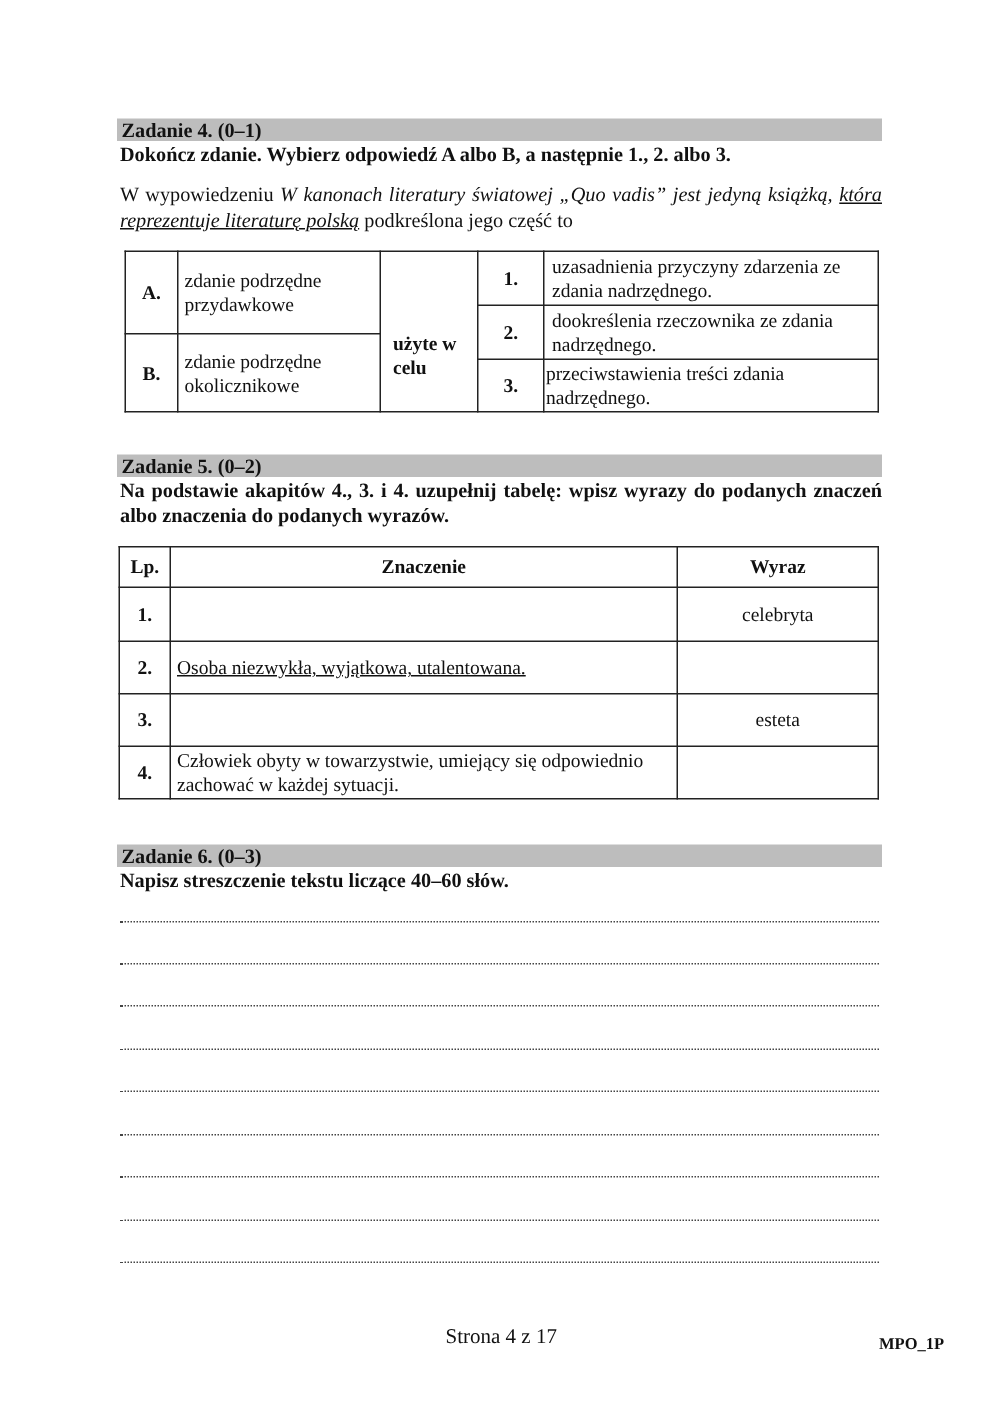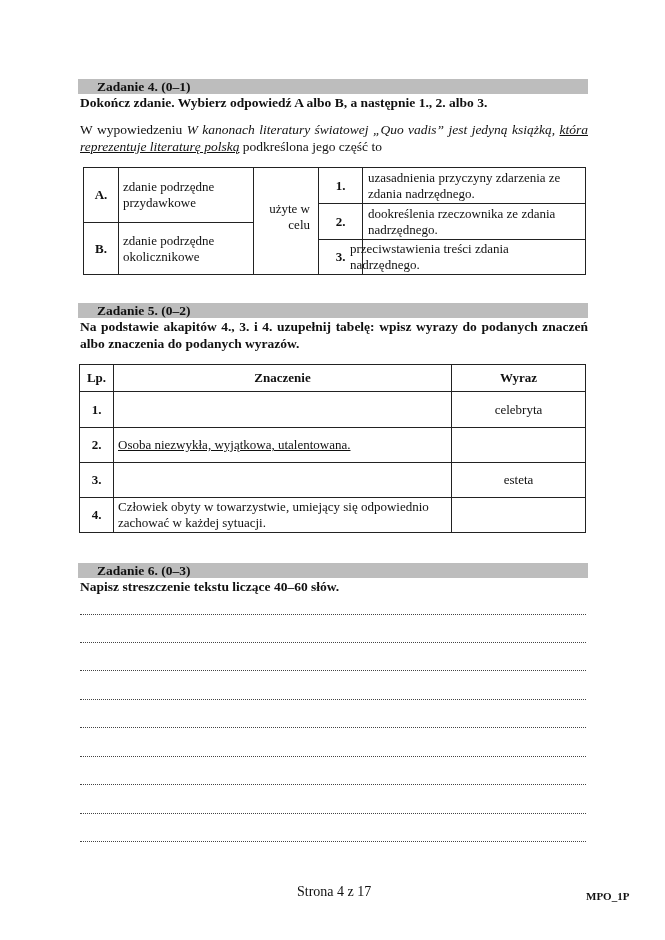--- a/index.html
+++ b/index.html
@@ -1,20 +1,20 @@
 <!DOCTYPE html>
 <html><head>
 <meta charset="utf-8">
 <style>
   html, body { margin: 0; padding: 0; background: #ffffff; }
   body { width: 665px; height: 940px; position: relative; overflow: hidden;
          font-family: "Liberation Serif", "DejaVu Serif", serif; color: #111; }
   .abs { position: absolute; }
   .task-bar { position: absolute; left: 78px; width: 510px; height: 15px; background: #bdbdbd; }
-  .task-bar span { position: absolute; left: 19px; top: -1px; font-weight: bold; font-size: 13.5px; line-height: 17px; }
+  .task-bar span { position: absolute; left: 3px; top: -1px; font-weight: bold; font-size: 13.5px; line-height: 17px; }
   .instr { position: absolute; left: 80px; font-weight: bold; font-size: 13.5px; line-height: 17px; }
   .para { position: absolute; left: 80px; width: 508px; font-size: 13.5px; line-height: 17px; text-align: justify; }
   .para i { font-style: italic; }
   .para u { text-decoration: underline; }
   .cell { position: absolute; box-sizing: border-box; font-size: 13px; line-height: 16px; display: flex; align-items: center; }
   .hline, .vline { position: absolute; background: #222; }
   .num { justify-content: center; font-weight: bold; }
   .dotline { position: absolute; left: 80px; width: 506px; height: 0; border-bottom: 1.3px dotted #444; }
   .footer-page { position: absolute; left: 297px; top: 884px; font-size: 14px; }
   .footer-code { position: absolute; left: 586px; top: 890px; font-size: 11px; font-weight: bold; }
@@ -45,28 +45,28 @@
   <div class="hline" style="left:83px;top:222px;width:171px;height:1px;"></div>
 
   <div class="hline" style="left:318px;top:203px;width:268px;height:1px;"></div>
   <div class="hline" style="left:318px;top:239px;width:268px;height:1px;"></div>
 
   <div class="cell num" style="left:84px;top:168px;width:34px;height:54px;">A.</div>
   <div class="cell" style="left:123px;top:168px;width:125px;height:54px;">zdanie podrzędne przydawkowe</div>
   <div class="cell num" style="left:84px;top:223px;width:34px;height:51px;">B.</div>
   <div class="cell" style="left:123px;top:223px;width:125px;height:51px;">zdanie podrzędne okolicznikowe</div>
 
-  <div class="cell" style="left:262px;top:164px;width:48px;height:106px;justify-content:center;text-align:right;">użyte w celu</div>
+  <div class="cell" style="left:262px;top:184px;width:48px;height:106px;justify-content:center;text-align:left;font-weight:bold;">użyte w celu</div>
 
   <div class="cell num" style="left:319px;top:168px;width:43px;height:35px;">1.</div>
   <div class="cell" style="left:368px;top:168px;width:212px;height:35px;">uzasadnienia przyczyny zdarzenia ze zdania nadrzędnego.</div>
   <div class="cell num" style="left:319px;top:204px;width:43px;height:35px;">2.</div>
   <div class="cell" style="left:368px;top:204px;width:212px;height:35px;">dookreślenia rzeczownika ze zdania nadrzędnego.</div>
   <div class="cell num" style="left:319px;top:240px;width:43px;height:34px;">3.</div>
-  <div class="cell" style="left:350px;top:240px;width:200px;height:34px;">przeciwstawienia treści zdania nadrzędnego.</div>
+  <div class="cell" style="left:364px;top:240px;width:200px;height:34px;">przeciwstawienia treści zdania nadrzędnego.</div>
 </div>
 
 <div class="task-bar" style="top:303px;">
   <span>Zadanie 5. (0–2)</span>
 </div>
 <div class="instr" style="top:318px;width:508px;text-align:justify;">Na podstawie akapitów 4., 3. i 4. uzupełnij tabelę: wpisz wyrazy do podanych znaczeń albo znaczenia do podanych wyrazów.</div>
 
 <div class="abs" style="left:0;top:0;">
   <div class="hline" style="left:79px;top:364px;width:507px;height:1.3px;"></div>
   <div class="hline" style="left:79px;top:391px;width:507px;height:1.3px;"></div>

